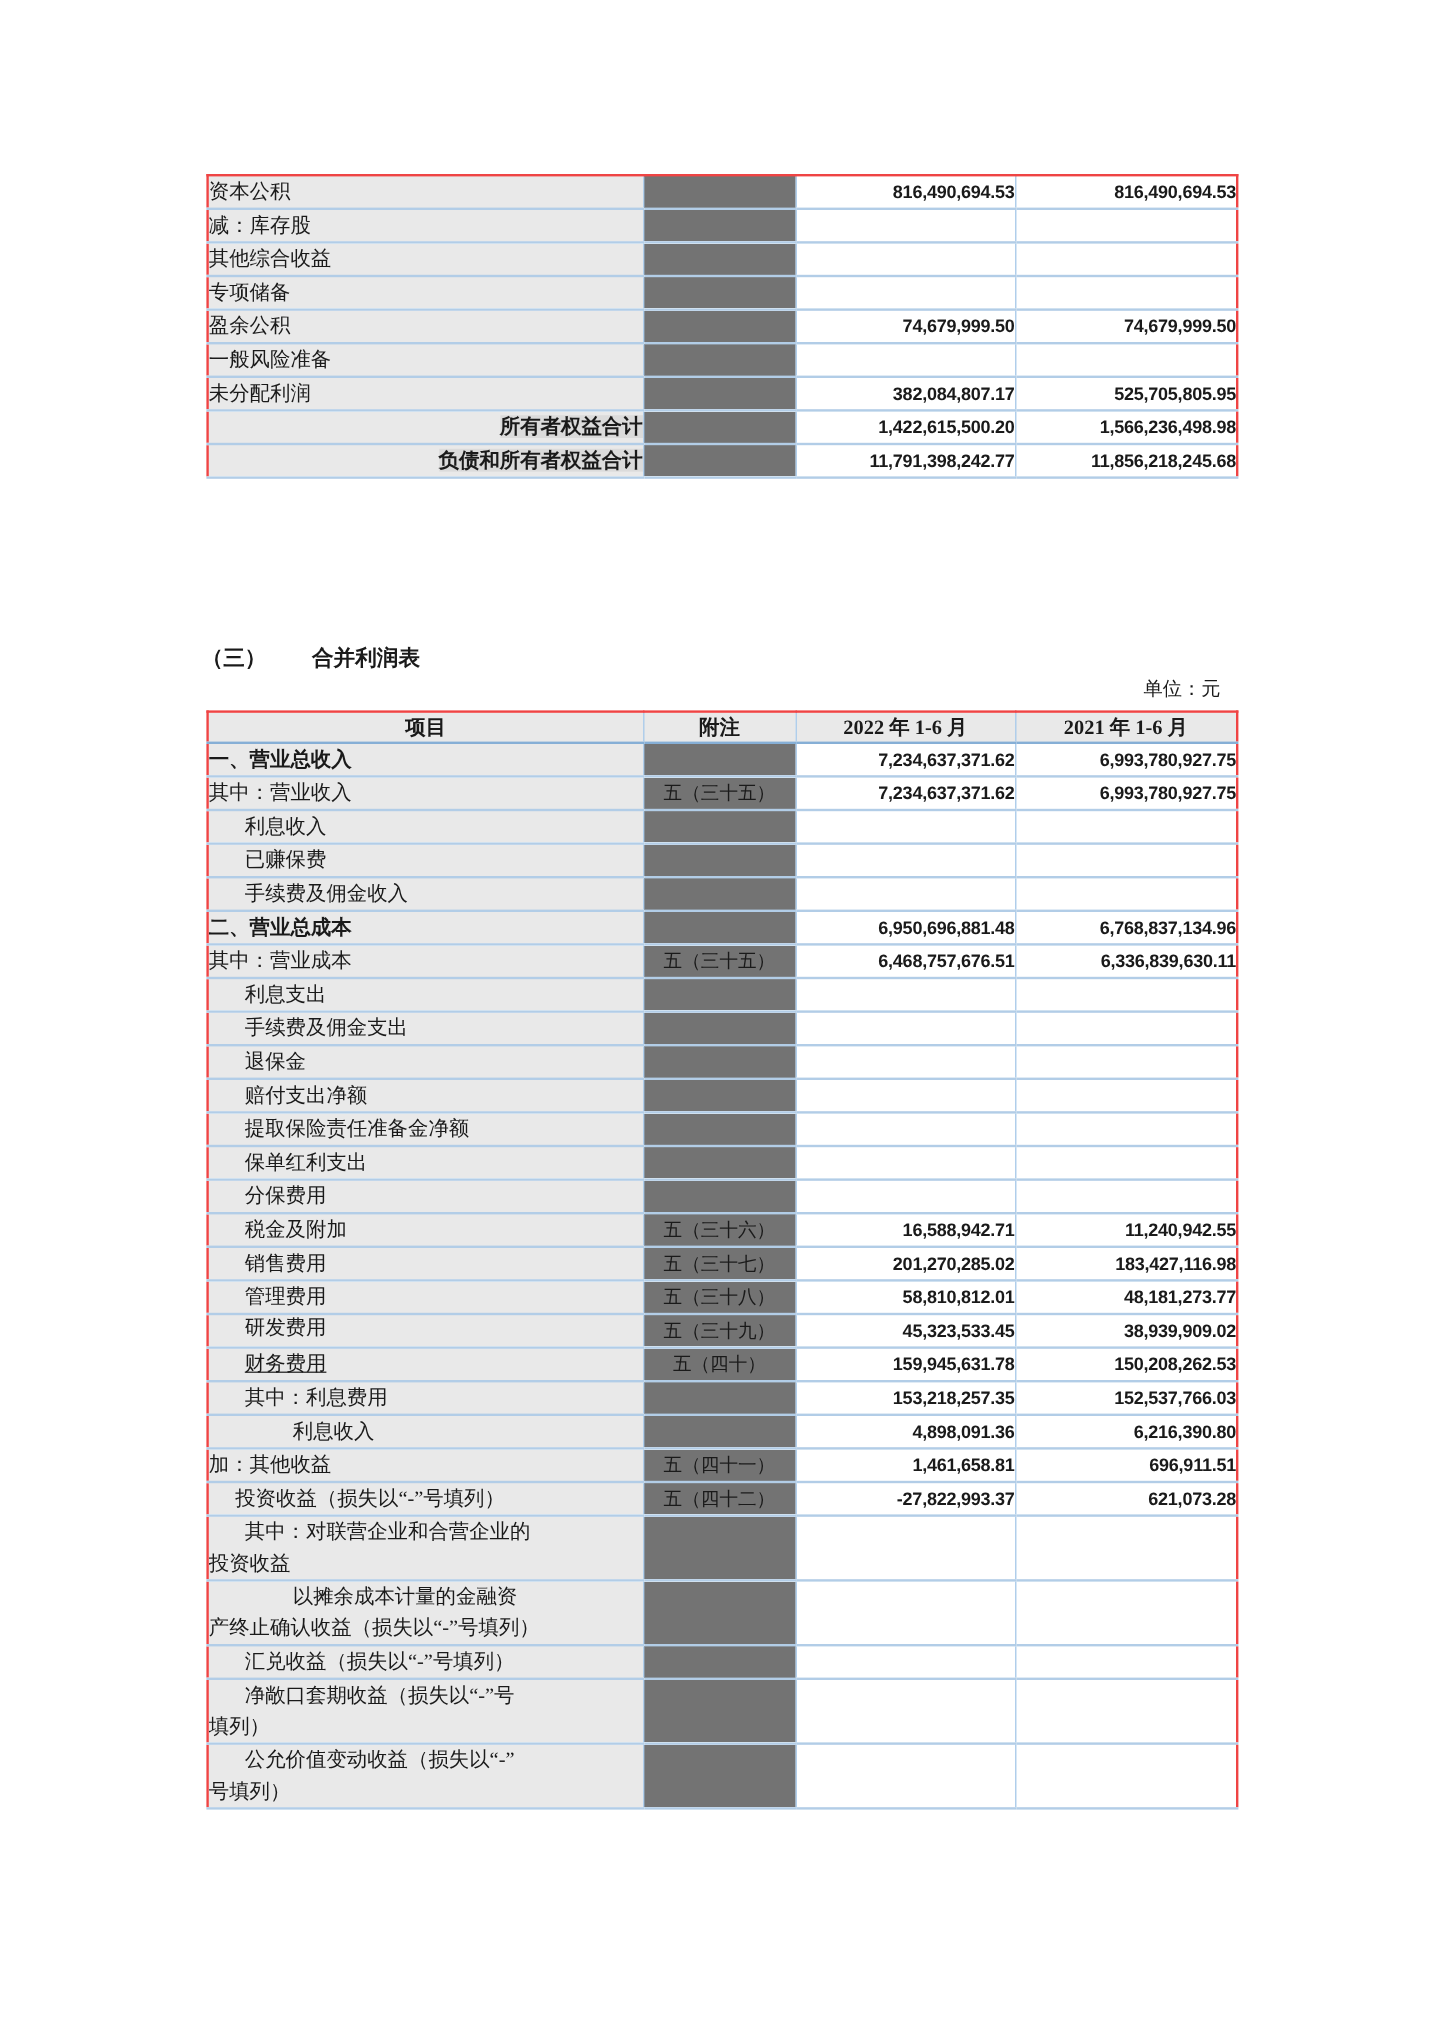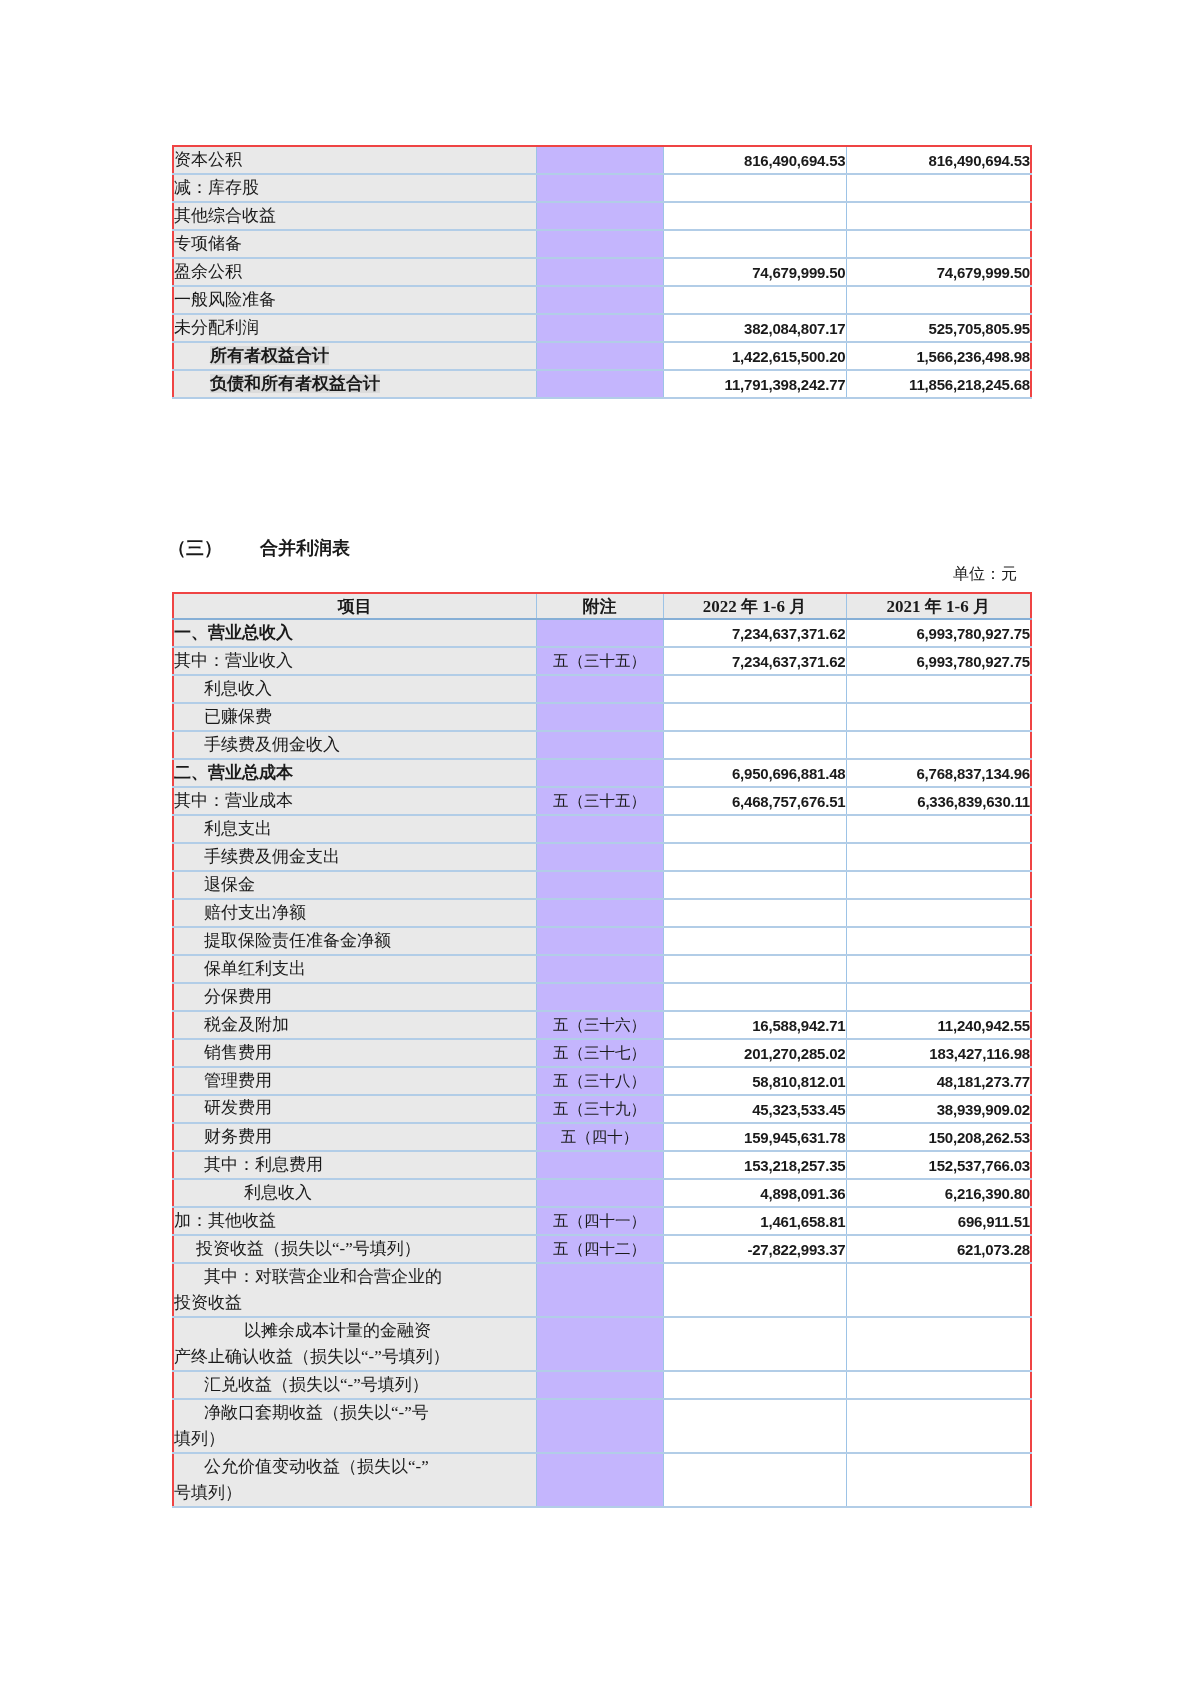--- a/index.html
+++ b/index.html
@@ -36,25 +36,25 @@
     text-align:center;
   }
   td.c-label {
     background:#e9e9e9;
     font-size:17px;
     line-height:26px;
     padding:1px 4px 1px 6px;
     white-space:pre-line;
     text-align:left;
   }
-  td.c-label.center { text-align:left;padding-left:36px; }
+  td.c-label.center { text-align:right;padding-left:36px; }
   td.c-label.bold { font-weight:bold; }
   td.c-label .hl { background:#dbdbdb; }
   td.c-note {
-    background:#c4b5fd;
+    background:#737373;
     font-size:15.5px;
     text-align:center;
   }
   td.c-val {
     background:#fff;
     font-family:"Liberation Sans","DejaVu Sans",sans-serif;
     font-size:15px;
     font-weight:700;
     text-align:right;
     padding-right:9px;
@@ -268,21 +268,21 @@
         <td class="c-val">58,810,812.01</td>
         <td class="c-val">48,181,273.77</td>
       </tr>
       <tr>
         <td class="c-label" style="text-indent: 30px; font-family: Liberation Mono, monospace;">研发费用</td>
         <td class="c-note">五（三十九）</td>
         <td class="c-val">45,323,533.45</td>
         <td class="c-val">38,939,909.02</td>
       </tr>
       <tr>
-        <td class="c-label" style="text-indent: 30px;">财务费用</td>
+        <td class="c-label" style="text-indent: 30px; text-decoration: underline;">财务费用</td>
         <td class="c-note">五（四十）</td>
         <td class="c-val">159,945,631.78</td>
         <td class="c-val">150,208,262.53</td>
       </tr>
       <tr>
         <td class="c-label" style="text-indent: 30px;">其中：利息费用</td>
         <td class="c-note"></td>
         <td class="c-val">153,218,257.35</td>
         <td class="c-val">152,537,766.03</td>
       </tr>

